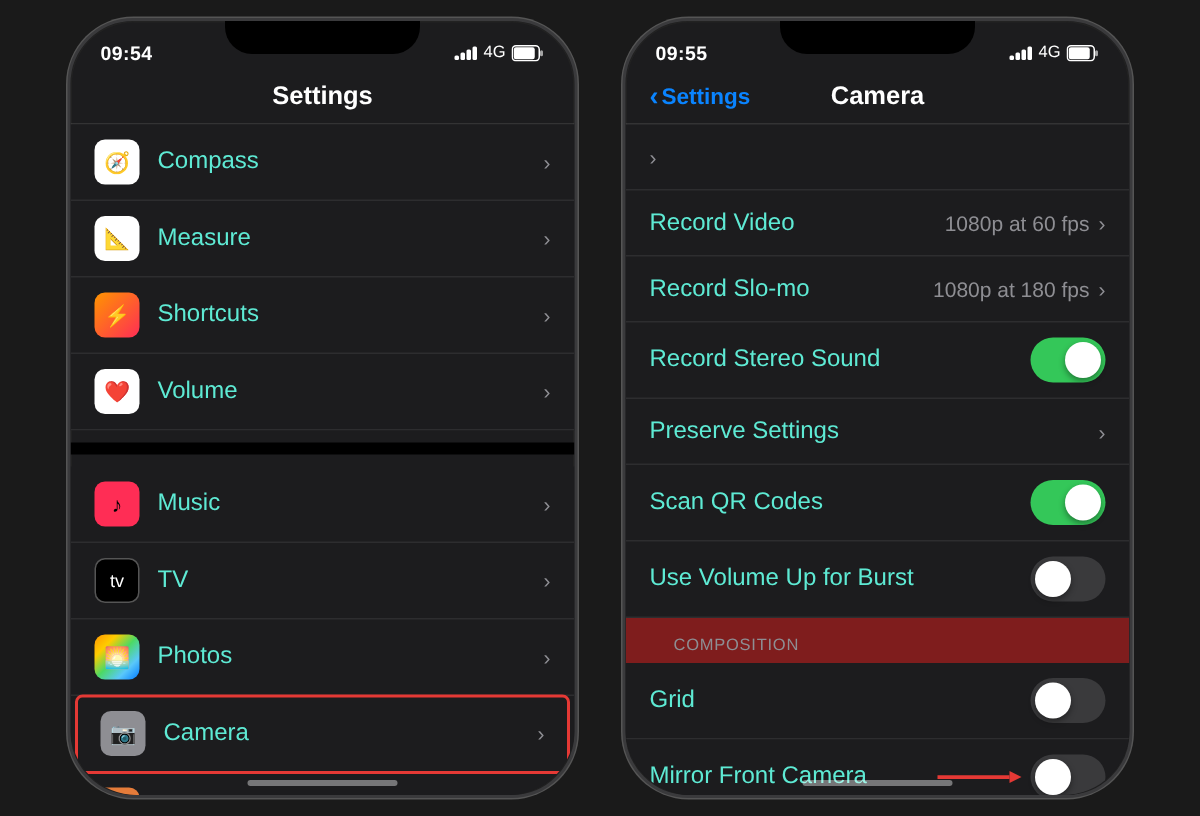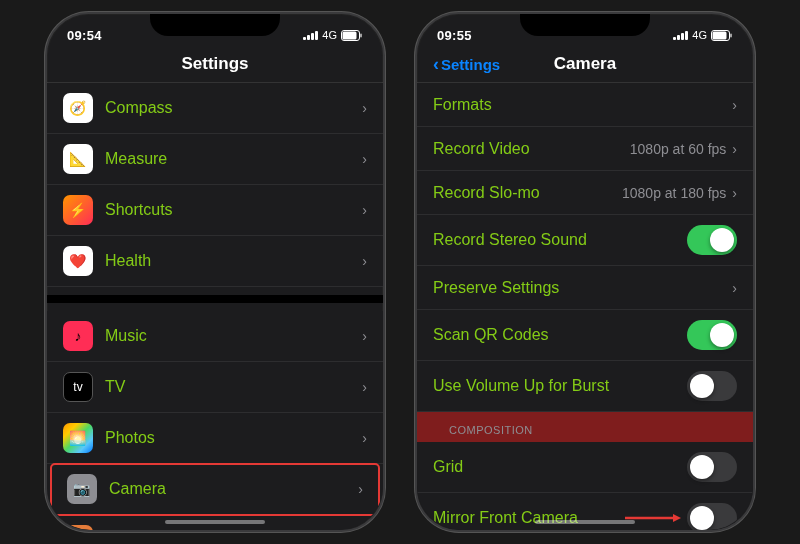--- a/index.html
+++ b/index.html
@@ -145,21 +145,21 @@
       align-items: center;
       justify-content: center;
       margin-right: 12px;
       flex-shrink: 0;
       font-size: 16px;
     }
 
     .settings-label {
       flex: 1;
       font-size: 16px;
-      color: #84cc16;
+      color: #5eead4;
     }
 
     .settings-value {
       font-size: 14px;
       color: #8e8e93;
       margin-right: 6px;
     }
 
     .chevron-right {
       color: #8e8e93;
@@ -302,21 +302,21 @@
             <span style="font-size:14px;">⚡</span>
           </div>
           <span class="settings-label">Shortcuts</span>
           <span class="chevron-right">›</span>
         </div>
 
         <div class="settings-item">
           <div class="settings-icon" style="background:#fff;border-radius:7px;">
             <span style="font-size:14px;">❤️</span>
           </div>
-          <span class="settings-label">Health</span>
+          <span class="settings-label">Volume</span>
           <span class="chevron-right">›</span>
         </div>
       </div>
 
       <div class="separator-group"></div>
 
       <div class="settings-list">
 
         <div class="settings-item">
           <div class="settings-icon icon-music" style="border-radius:7px;">
@@ -391,21 +391,20 @@
         <div class="nav-back">
           <span class="chevron-left">‹</span>
           <span>Settings</span>
         </div>
         <span>Camera</span>
       </div>
 
       <div class="settings-list">
 
         <div class="settings-item">
-          <span class="settings-label">Formats</span>
           <span class="chevron-right">›</span>
         </div>
 
         <div class="settings-item">
           <span class="settings-label">Record Video</span>
           <span class="settings-value">1080p at 60 fps</span>
           <span class="chevron-right">›</span>
         </div>
 
         <div class="settings-item">

